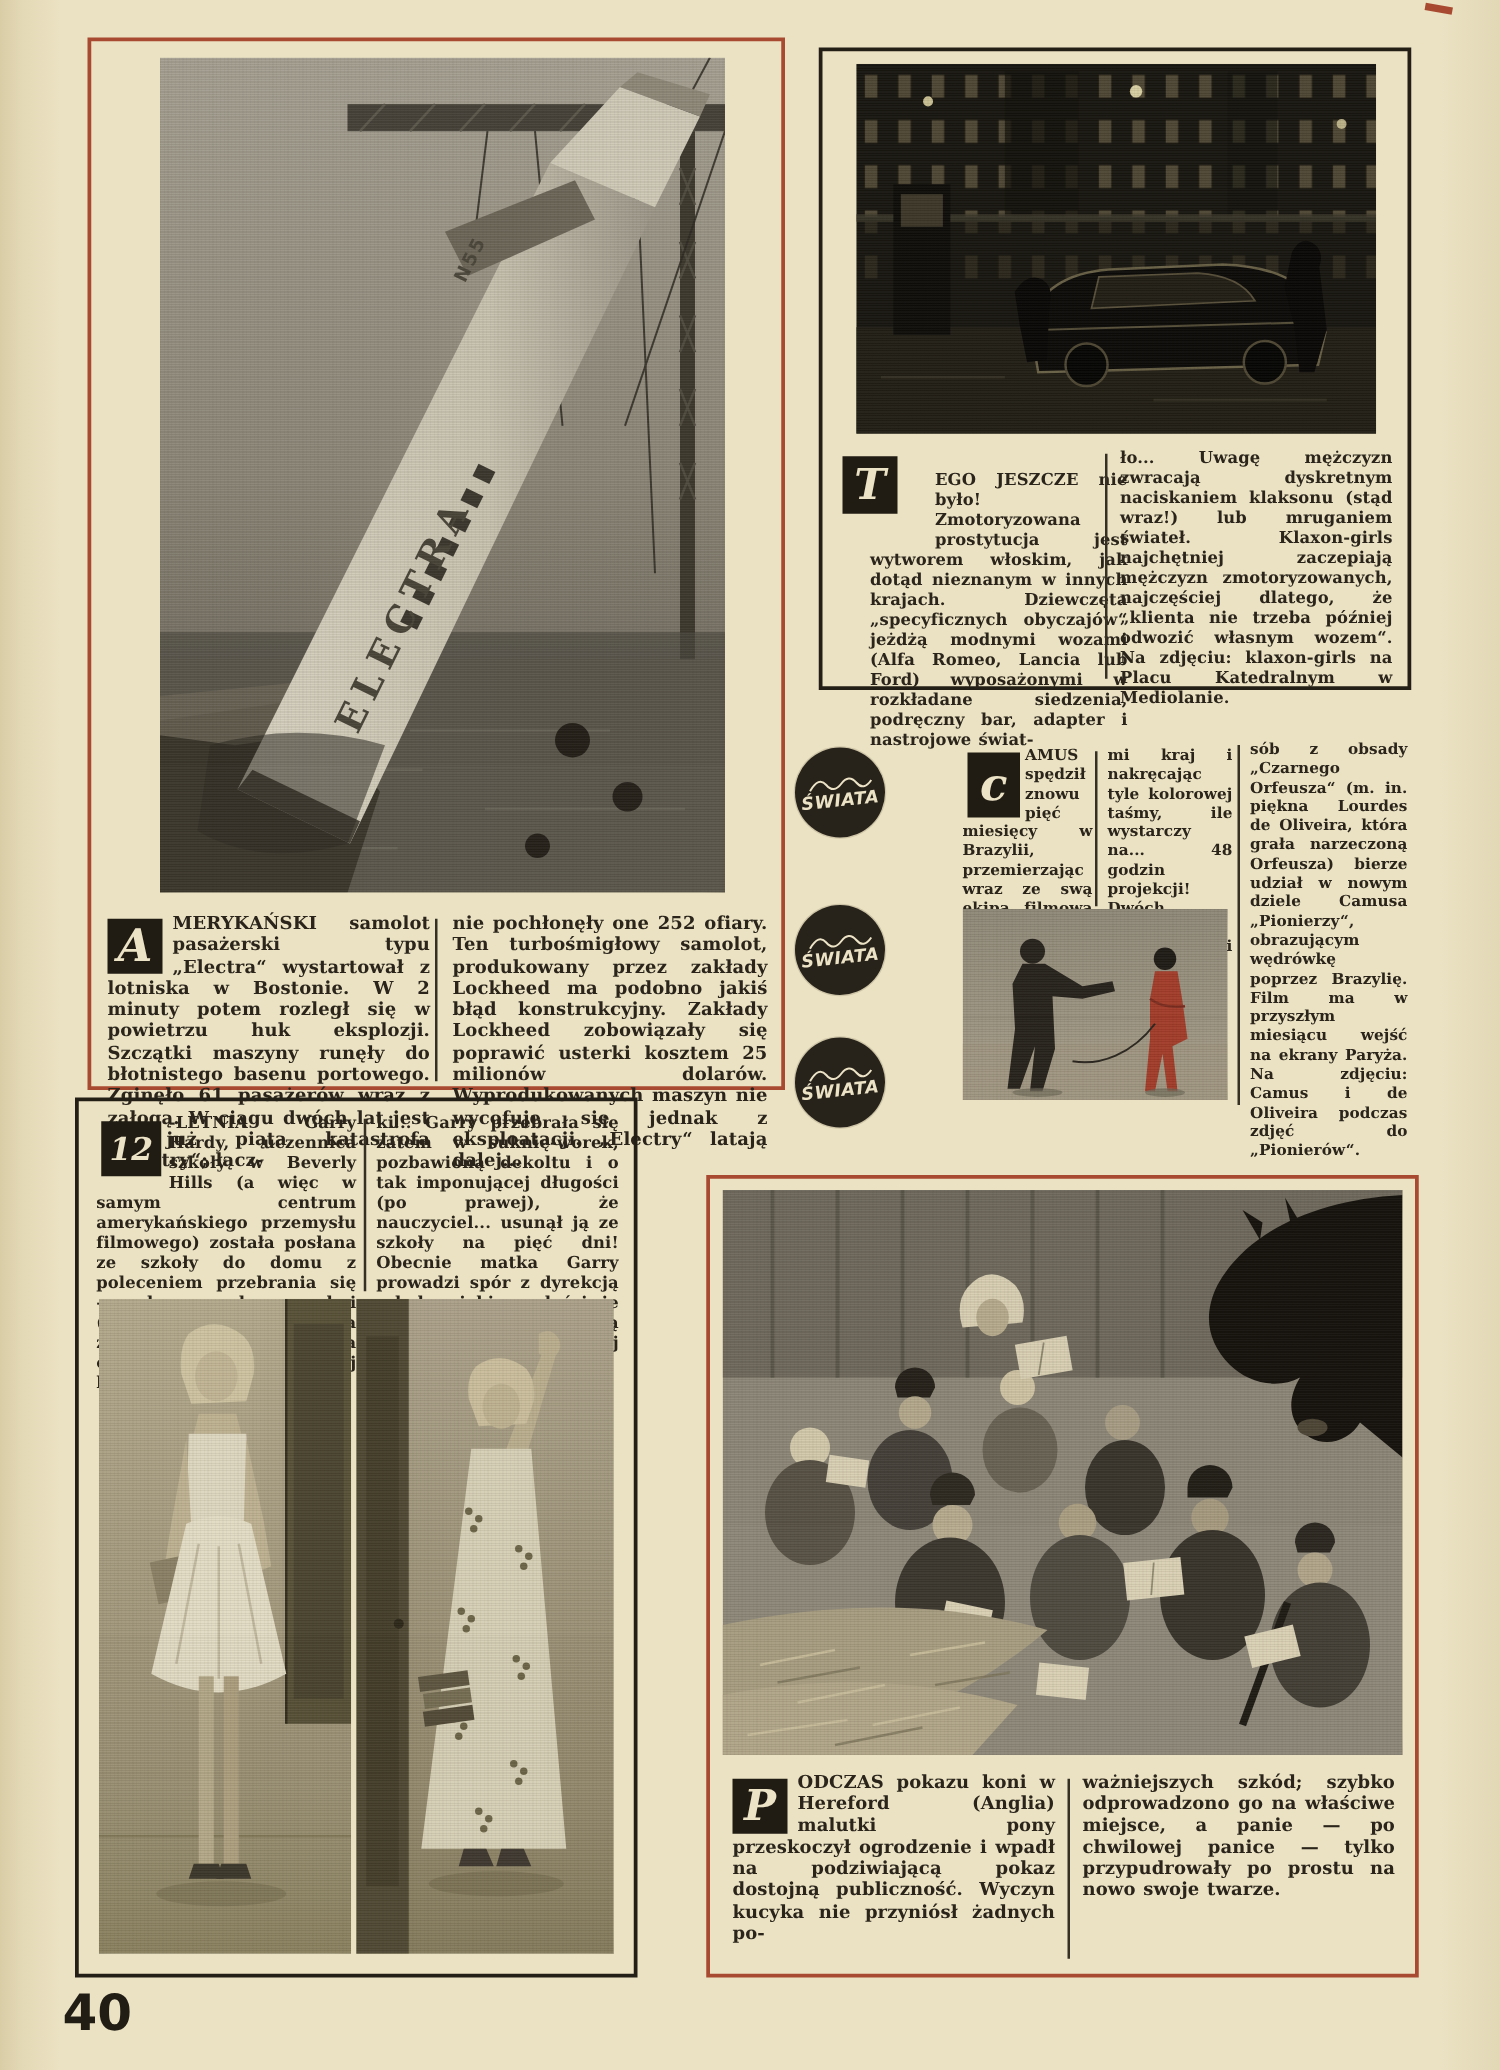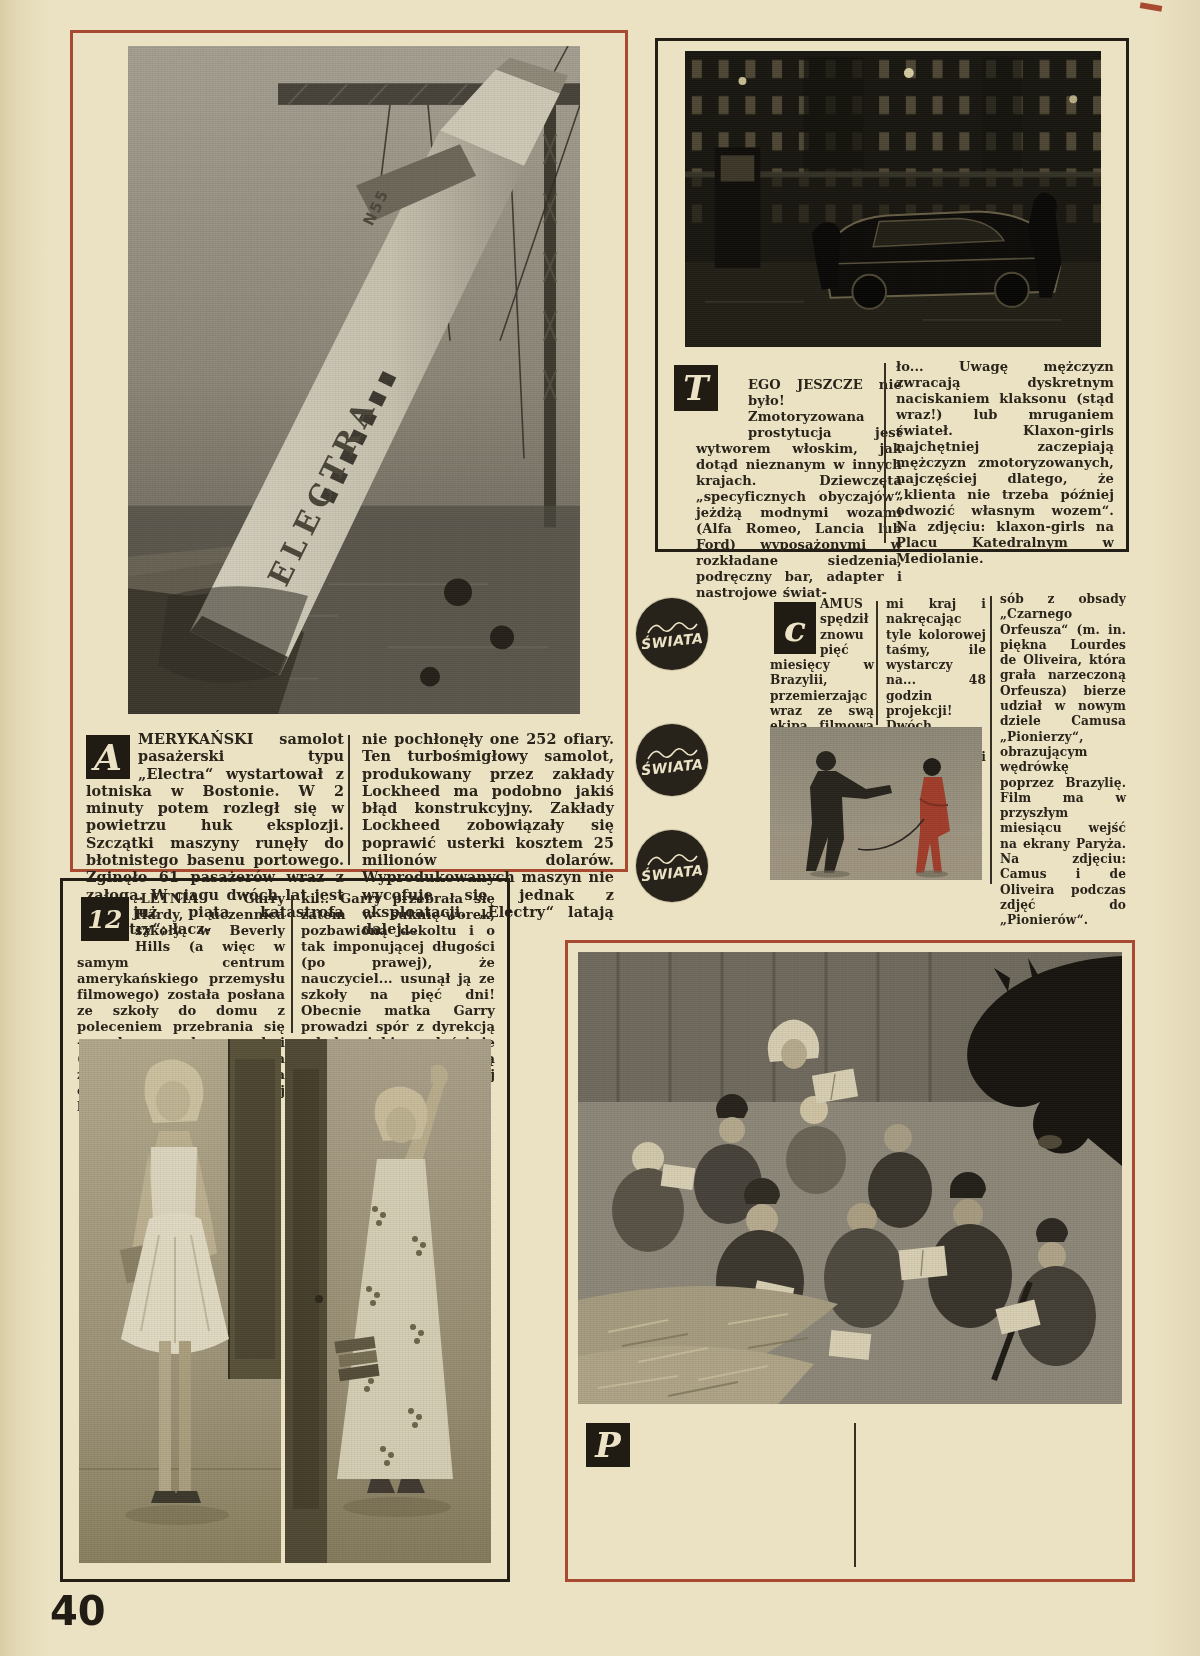--- a/index.html
+++ b/index.html
@@ -435,17 +435,24 @@
         <line x1="150" y1="372" x2="210" y2="362"></line>
       </g>
       <g stroke="#7e755c" stroke-width="2" opacity=".8">
         <line x1="44" y1="394" x2="110" y2="382"></line>
           <line x1="90" y1="444" x2="160" y2="430"></line>
         <line x1="170" y1="396" x2="230" y2="386"></line>
       </g>
     </svg>
   </div>
   <span class="dropcap" style="position:absolute;left:18px;top:478px;width:44px;height:44px;font-size:34px;">P</span>
+  <div class="coltext fs-a" style="left:18px;top:474px;width:258px;height:150px;">
+    <span style="display:inline-block;width:52px;height:48px;float:left;"></span>
+    <span>ODCZAS pokazu koni w Hereford (Anglia) malutki pony przeskoczył ogrodzenie i wpadł na podziwiającą pokaz dostojną publiczność. Wyczyn kucyka nie przyniósł żadnych po-</span>
+  </div>
   <div class="vrule" style="left:286px;top:480px;height:144px;"></div>
+  <div class="coltext fs-a" style="left:298px;top:474px;width:250px;height:150px;">
+    <span>ważniejszych szkód; szybko odprowadzono go na właściwe miejsce, a panie — po chwilowej panice — tylko przypudrowały po prostu na nowo swoje twarze.</span>
+  </div>
 </div>
 
 <div class="pagenum" style="left:50px;top:1588px;">40</div>
 <div class="printmark" style="left:1140px;top:4px;width:22px;height:6px;transform:rotate(10deg);"></div>
 
 </body></html>

